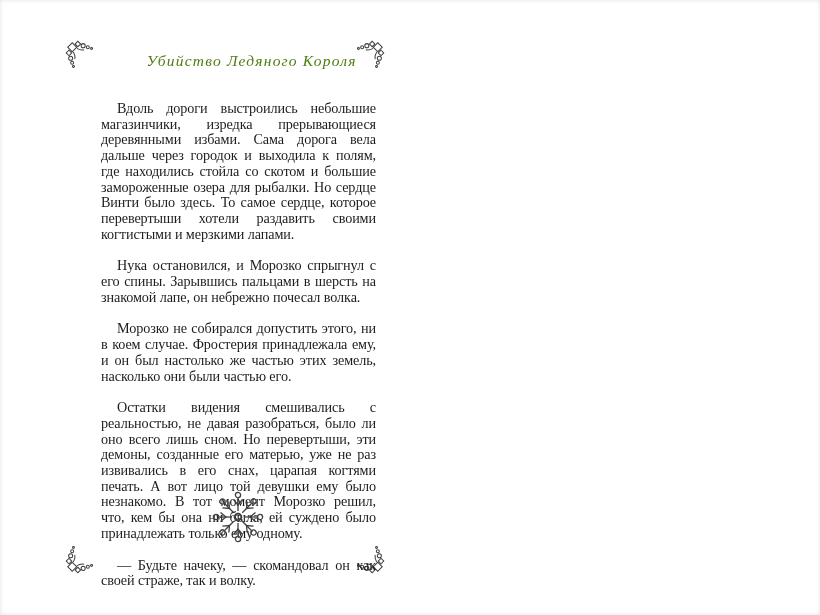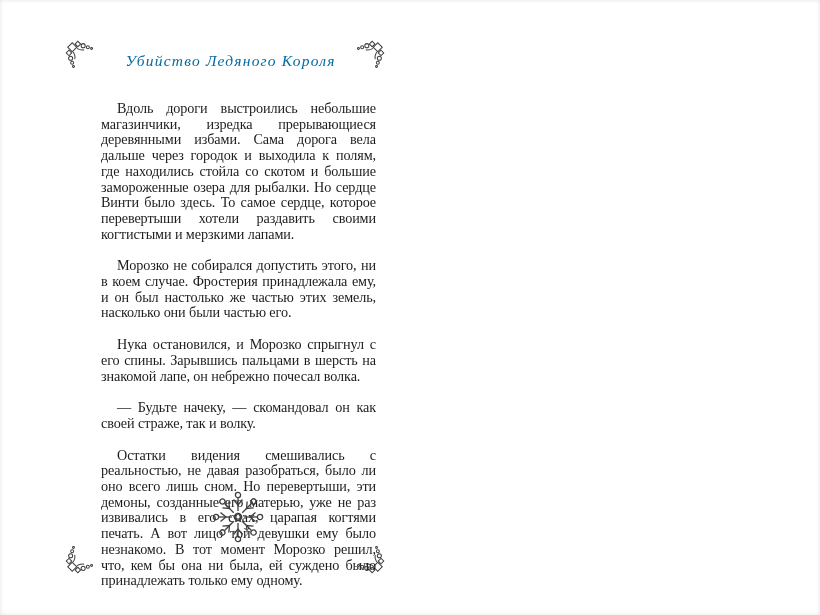--- a/index.html
+++ b/index.html
@@ -7,23 +7,23 @@
   .book{
     position:relative; width:820px; height:615px; background:var(--bg);
     font-family:"Liberation Serif","DejaVu Serif",serif; color:var(--ink);
     overflow:hidden; box-shadow:inset 0 0 4px rgba(0,0,0,.12);
   }
   .page{position:absolute; top:0; height:615px;}
   .page-left{left:0; width:410px;}
   .page-right{left:410px; width:410px;}
 
   .running-head{
-    position:absolute; left:78px; top:52px; width:305px;
+    position:absolute; left:99px; top:52px; width:305px;
     text-align:center; font-style:italic; font-size:15.5px;
-    letter-spacing:1.2px; color:#0369a1;
+    letter-spacing:1.2px; color:#4d7c0f;
   }
 
   .body-text{
     position:absolute; font-size:14.2px; line-height:15.7px;
     text-align:justify; letter-spacing:-0.1px;
   }
   .body-left{left:85px; top:85px; width:307px;}
   .body-text p{margin:16px; text-indent:16px;}
 
   .corner{position:absolute; width:32px; height:30px; stroke:var(--orn);
@@ -73,24 +73,24 @@
       </svg>
     <svg class="corner c-br">
         <use href="#corner"></use>
       </svg>
 
     <div class="running-head">Убийство Ледяного Короля</div>
 
     <div class="body-text body-left">
       <div class="paras">
           <p><span>Вдоль дороги выстроились небольшие магазинчики, изредка прерывающиеся деревянными избами. Сама дорога вела дальше через городок и выходила к полям, где находились стойла со скотом и большие замороженные озера для рыбалки. Но сердце Винти было здесь. То самое сердце, которое перевертыши хотели раздавить своими когтистыми и мерзкими лапами.</span></p>
+          <p><span>Нука остановился, и Морозко спрыгнул с его спины. Зарывшись пальцами в шерсть на знакомой лапе, он небрежно почесал волка.</span></p>
           <p><span>Морозко не собирался допустить этого, ни в коем случае. Фростерия принадлежала ему, и он был настолько же частью этих земель, насколько они были частью его.</span></p>
-          <p><span>Нука остановился, и Морозко спрыгнул с его спины. Зарывшись пальцами в шерсть на знакомой лапе, он небрежно почесал волка.</span></p>
+          <p><span>Остатки видения смешивались с реальностью, не давая разобраться, было ли оно всего лишь сном. Но перевертыши, эти демоны, созданные его матерью, уже не раз извивались в его снах, царапая когтями печать. А вот лицо той девушки ему было незнакомо. В тот момент Морозко решил, что, кем бы она ни была, ей суждено было принадлежать только ему одному.</span></p>
           <p><span>— Будьте начеку, — скомандовал он как своей страже, так и волку.</span></p>
-          <p><span>Остатки видения смешивались с реальностью, не давая разобраться, было ли оно всего лишь сном. Но перевертыши, эти демоны, созданные его матерью, уже не раз извивались в его снах, царапая когтями печать. А вот лицо той девушки ему было незнакомо. В тот момент Морозко решил, что, кем бы она ни была, ей суждено было принадлежать только ему одному.</span></p>
         </div>
     </div>
 
     <svg class="snowflake" viewBox="-28 -28 56 56">
       <g id="snowflake-g">
         <circle cx="0" cy="0" r="3.6"></circle>
         <rect x="-2.6" y="-2.6" width="5.2" height="5.2" transform="rotate(45)"></rect>
       <g transform="rotate(0)">
             <line x1="0" y1="-6" x2="0" y2="-19"></line>
             <path d="M-4.5 -17.5 L0 -12 L4.5 -17.5" fill="none"></path>

